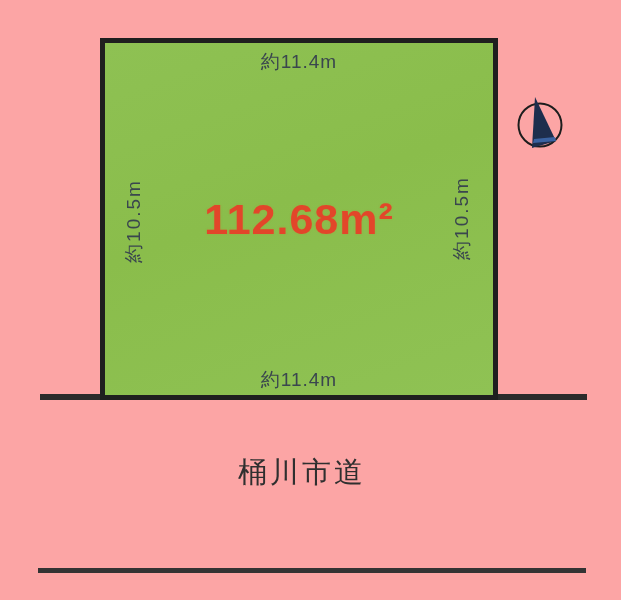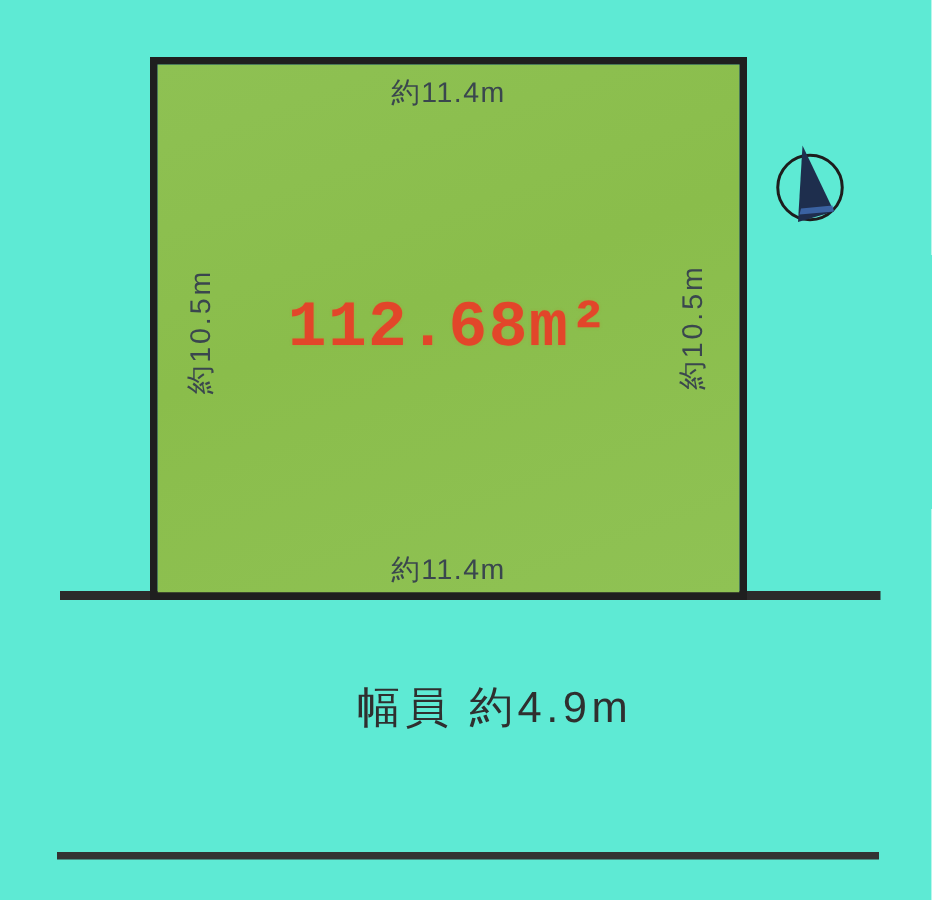--- a/index.html
+++ b/index.html
@@ -1,19 +1,19 @@
 <!DOCTYPE html>
 <html><head>
 <meta charset="utf-8">
 <style>
   html,body{margin:0;padding:0;background:#ffffff;}
   .canvas{
     position:relative;
     width:621px;height:600px;
-    background:#5eead4;
+    background:#fca5a5;
     font-family:"Liberation Sans","DejaVu Sans",sans-serif;
     overflow:hidden;
   }
   
   .road-line{position:absolute;background:#2b2b2b;}
   .road-line.upper{left:40px;top:394px;width:547px;height:6px;}
   .road-line.lower{left:38px;top:568px;width:548px;height:5px;background:#333;}
   
   .plot{
     position:absolute;left:100px;top:38px;width:398px;height:362px;
@@ -27,21 +27,20 @@
   }
   .dim.top{top:6px;left:0;width:100%;text-align:center;}
   .dim.bottom{bottom:2px;left:0;width:100%;text-align:center;}
   .dim.side{width:110px;text-align:center;letter-spacing:2px;}
   .dim.left{left:-26px;top:50%;margin-top:-11px;transform:rotate(-90deg);}
   .dim.right{right:-24px;top:50%;margin-top:-14px;transform:rotate(-90deg);}
   .area-text{
     text-align:center;color:#e2462a;font-weight:bold;
     font-size:43px;line-height:1.22;letter-spacing:1px;
     text-shadow:0 0 2px rgba(210,120,40,.35);
-    font-family:Liberation Mono, monospace;
   }
   
   .compass{position:absolute;left:514px;top:94px;width:52px;height:58px;}
   
   .road-label{
     position:absolute;left:238px;top:452px;
     color:#2f2f2f;font-size:29px;line-height:40px;letter-spacing:3px;
     white-space:nowrap;
   }
 </style>
@@ -63,18 +62,18 @@
     </div>
   </div>
 
   <svg class="compass" viewBox="0 0 52 58">
     <circle cx="26" cy="31" r="21.5" fill="none" stroke="#1d1d1d" stroke-width="2"></circle>
     <polygon points="21,3 18,54 42,47" fill="#1e2e4d"></polygon>
     <polygon points="19,49 42,47 41,43 20,45" fill="#3f6bb0" opacity="0.85"></polygon>
   </svg>
 
   <div class="road-label">
-    <div>幅員 約4.9m</div>
+    <div>桶川市道</div>
   </div>
 
   <div class="road-line lower"></div>
 
 </div>
 
 </body></html>

